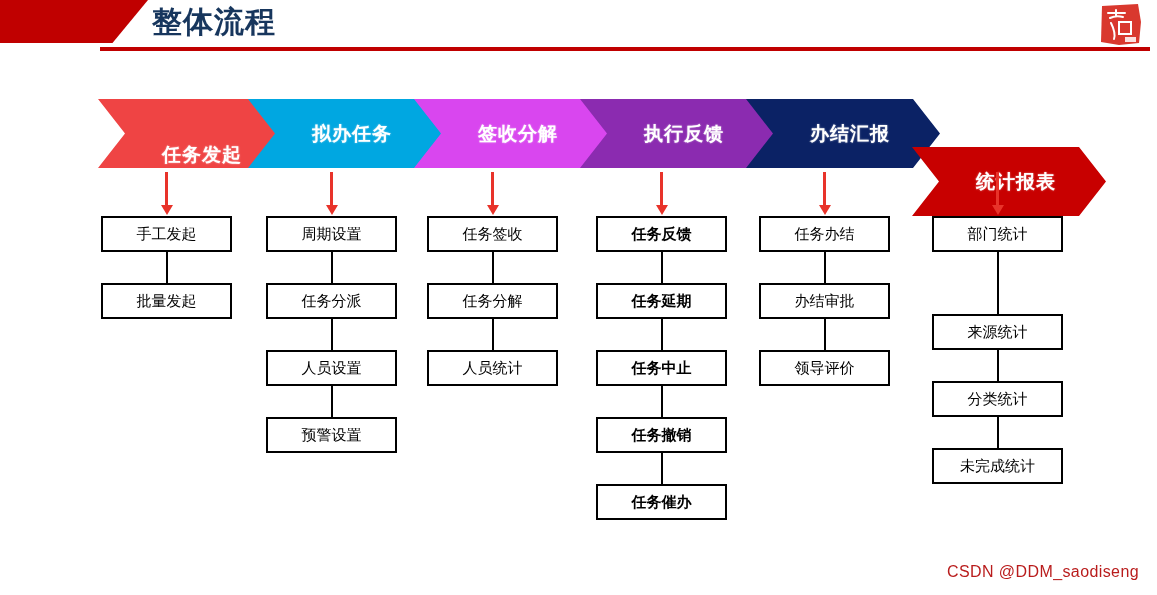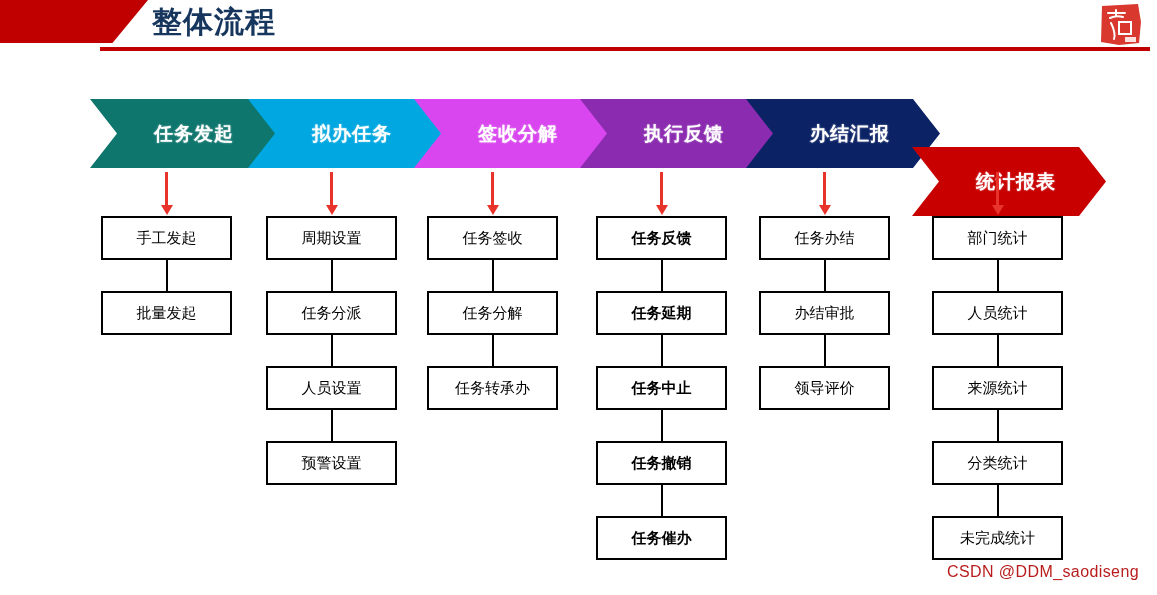--- a/index.html
+++ b/index.html
@@ -114,21 +114,21 @@
   
   .flow-col {
     position: absolute;
     top: 216px;
     width: 131px;
   }
   .flow-box {
     position: relative;
     box-sizing: border-box;
     width: 131px;
-    height: 44px;
+    height: 36px;
     border: 2px solid #000000;
     background: #ffffff;
     display: flex;
     align-items: center;
     justify-content: center;
     font-size: 15px;
     color: #000000;
     white-space: nowrap;
   }
   .connector {
@@ -160,21 +160,21 @@
     <svg class="seal" viewBox="0 0 46 44" xmlns="http://www.w3.org/2000/svg">
       <path d="M5 4 L41 2 L44 20 L42 41 L22 43 L4 40 Z" fill="#D9382E"></path>
       <path d="M11 11 h17 M19 8 v6 M13 16 q6 -3 13 -1" stroke="#ffffff" stroke-width="2" fill="none" stroke-linecap="round"></path>
       <path d="M14 21 q5 10 3 16 M22 20 h12 v12 h-12 z" stroke="#ffffff" stroke-width="2" fill="none" stroke-linecap="round"></path>
       <rect x="28" y="35" width="11" height="5" fill="#ffffff" opacity="0.85"></rect>
     </svg>
   </div>
 </div>
 
 <div id="banner">
-    <div class="chevron" style="left: 8px; background: #0f766e;">
+    <div class="chevron" style="left: 16px; background: #ef4444; align-items: flex-end;">
       <span class="chev-label">任务发起</span>
     </div>
     <div class="chevron" style="left: 166px; background: rgb(0, 167, 225);">
       <span class="chev-label">拟办任务</span>
     </div>
     <div class="chevron" style="left: 332px; background: #d946ef;">
       <span class="chev-label">签收分解</span>
     </div>
     <div class="chevron" style="left: 498px; background: rgb(139, 43, 176);">
       <span class="chev-label">执行反馈</span>
@@ -203,21 +203,21 @@
       <div class="flow-box">人员设置</div>
       <div class="connector"></div>
       <div class="flow-box">预警设置</div>
     </div>
     <div class="feed-arrow" style="left: 491px; top: 172px; height: 34px;"></div>
     <div class="flow-col" style="left: 427px;">
       <div class="flow-box">任务签收</div>
       <div class="connector"></div>
       <div class="flow-box">任务分解</div>
       <div class="connector"></div>
-      <div class="flow-box">任务转承办</div>
+      <div class="flow-box">人员统计</div>
     </div>
     <div class="feed-arrow" style="left: 660px; top: 172px; height: 34px;"></div>
     <div class="flow-col" style="left: 596px; font-weight: bold;">
       <div class="flow-box">任务反馈</div>
       <div class="connector"></div>
       <div class="flow-box">任务延期</div>
       <div class="connector"></div>
       <div class="flow-box">任务中止</div>
       <div class="connector"></div>
       <div class="flow-box">任务撤销</div>
@@ -229,21 +229,20 @@
       <div class="flow-box">任务办结</div>
       <div class="connector"></div>
       <div class="flow-box">办结审批</div>
       <div class="connector"></div>
       <div class="flow-box">领导评价</div>
     </div>
     <div class="feed-arrow" style="left: 996px; top: 172px; height: 34px;"></div>
     <div class="flow-col" style="left: 932px;">
       <div class="flow-box">部门统计</div>
       <div class="connector"></div>
-      <div class="flow-box">人员统计</div>
       <div class="connector"></div>
       <div class="flow-box">来源统计</div>
       <div class="connector"></div>
       <div class="flow-box">分类统计</div>
       <div class="connector"></div>
       <div class="flow-box">未完成统计</div>
     </div>
   </div>
 
 <div id="watermark">CSDN @DDM_saodiseng</div>

